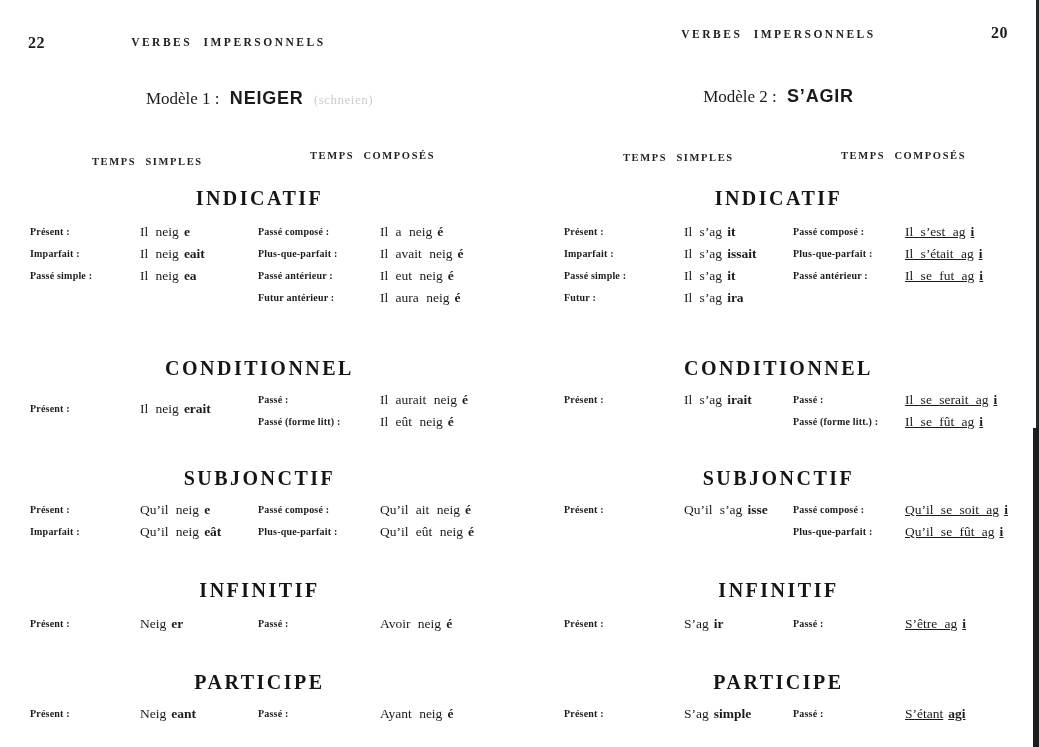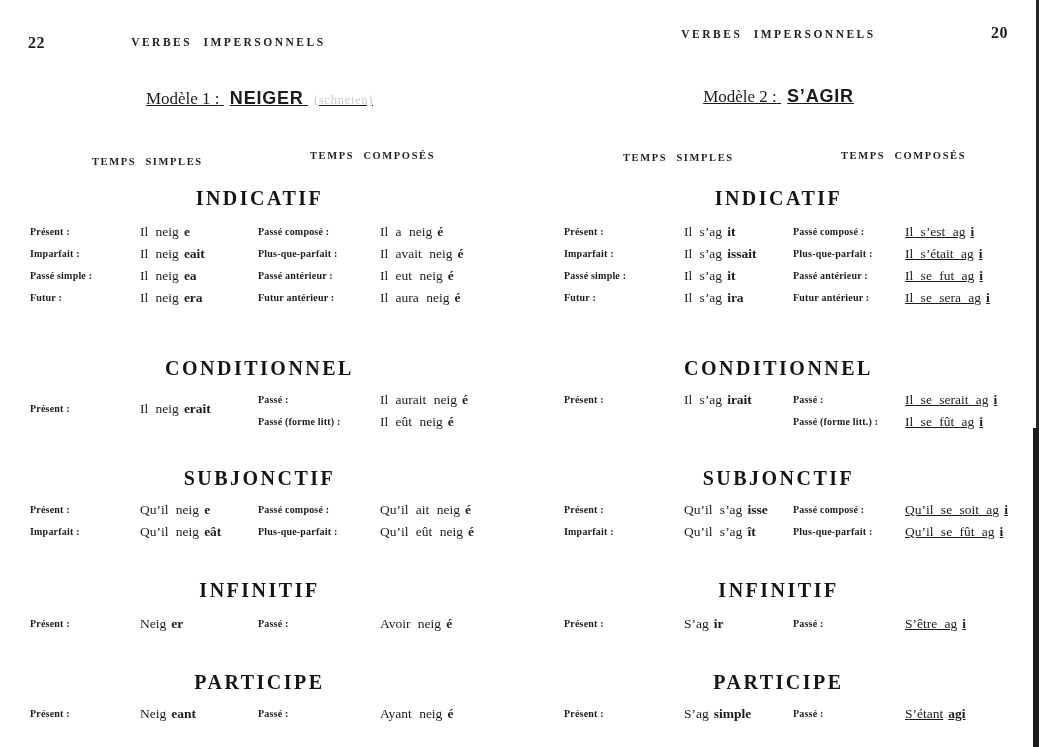--- a/index.html
+++ b/index.html
@@ -19,21 +19,21 @@
   .page-0 .pagenum{left:28px;top:34px;}
   .page-1 .pagenum{right:30px;top:24px;}
   .runhead{
     position:absolute;left:0;width:100%;text-align:center;
     font-size:11.5px;font-weight:bold;letter-spacing:2.5px;word-spacing:6px;
     color:#222;
   }
   .page-0 .runhead{top:36px;width:88%;}
   .page-1 .runhead{top:28px;}
 
-  .model-title{position:absolute;left:0;width:100%;text-align:center;font-size:17px;text-decoration:underline;}
+  .model-title{position:absolute;left:0;width:100%;text-align:center;font-size:17px;}
   .page-0 .model-title{top:88px;}
   .page-1 .model-title{top:86px;}
   .model-title .verb{
     font-family:"Liberation Sans","DejaVu Sans",sans-serif;
     font-weight:bold;font-size:18px;letter-spacing:.8px;margin-left:6px;
   }
   .model-title .verb-note{color:#cdcdcd;font-size:13px;margin-left:6px;letter-spacing:.5px;}
   .model-title .verb-note:empty{display:none;}
 
   .colheads{position:absolute;top:150px;left:0;right:0;height:16px;}
@@ -107,21 +107,20 @@
     </div>
     <div class="sections">
         <div class="section section-0">
           <div class="section-title">INDICATIF</div>
           <div class="sec-body">
             <div class="half half-simple">
               <div class="rowset">
                 <div class="row"><span class="lbl">Présent :</span><span class="val"><span class="stem">Il neig</span><span class="ending">e</span></span></div>
                 <div class="row"><span class="lbl">Imparfait :</span><span class="val"><span class="stem">Il neig</span><span class="ending">eait</span></span></div>
                 <div class="row"><span class="lbl">Passé simple :</span><span class="val"><span class="stem">Il neig</span><span class="ending">ea</span></span></div>
-                <div class="row"><span class="lbl">Futur :</span><span class="val"><span class="stem">Il neig</span><span class="ending">era</span></span></div>
               </div>
             </div>
             <div class="half half-compose">
               <div class="rowset">
                 <div class="row"><span class="lbl">Passé composé :</span><span class="val"><span class="stem">Il a neig</span><span class="ending">é</span></span></div>
                 <div class="row"><span class="lbl">Plus-que-parfait :</span><span class="val"><span class="stem">Il avait neig</span><span class="ending">é</span></span></div>
                 <div class="row"><span class="lbl">Passé antérieur :</span><span class="val"><span class="stem">Il eut neig</span><span class="ending">é</span></span></div>
                 <div class="row"><span class="lbl">Futur antérieur :</span><span class="val"><span class="stem">Il aura neig</span><span class="ending">é</span></span></div>
               </div>
             </div>
@@ -215,21 +214,20 @@
                 <div class="row"><span class="lbl">Imparfait :</span><span class="val"><span class="stem">Il s’ag</span><span class="ending">issait</span></span></div>
                 <div class="row"><span class="lbl">Passé simple :</span><span class="val"><span class="stem">Il s’ag</span><span class="ending">it</span></span></div>
                 <div class="row"><span class="lbl">Futur :</span><span class="val"><span class="stem">Il s’ag</span><span class="ending">ira</span></span></div>
               </div>
             </div>
             <div class="half half-compose">
               <div class="rowset">
                 <div class="row"><span class="lbl">Passé composé :</span><span class="val"><span class="stem">Il s’est ag</span><span class="ending">i</span></span></div>
                 <div class="row"><span class="lbl">Plus-que-parfait :</span><span class="val"><span class="stem">Il s’était ag</span><span class="ending">i</span></span></div>
                 <div class="row"><span class="lbl">Passé antérieur :</span><span class="val"><span class="stem">Il se fut ag</span><span class="ending">i</span></span></div>
-                <div class="row"><span class="lbl">Futur antérieur :</span><span class="val"><span class="stem">Il se sera ag</span><span class="ending">i</span></span></div>
               </div>
             </div>
           </div>
         </div>
         <div class="section section-1">
           <div class="section-title">CONDITIONNEL</div>
           <div class="sec-body">
             <div class="half half-simple">
               <div class="rowset">
                 <div class="row"><span class="lbl">Présent :</span><span class="val"><span class="stem">Il s’ag</span><span class="ending">irait</span></span></div>
@@ -242,21 +240,20 @@
               </div>
             </div>
           </div>
         </div>
         <div class="section section-2">
           <div class="section-title">SUBJONCTIF</div>
           <div class="sec-body">
             <div class="half half-simple">
               <div class="rowset">
                 <div class="row"><span class="lbl">Présent :</span><span class="val"><span class="stem">Qu’il s’ag</span><span class="ending">isse</span></span></div>
-                <div class="row"><span class="lbl">Imparfait :</span><span class="val"><span class="stem">Qu’il s’ag</span><span class="ending">ît</span></span></div>
               </div>
             </div>
             <div class="half half-compose">
               <div class="rowset">
                 <div class="row"><span class="lbl">Passé composé :</span><span class="val"><span class="stem">Qu’il se soit ag</span><span class="ending">i</span></span></div>
                 <div class="row"><span class="lbl">Plus-que-parfait :</span><span class="val"><span class="stem">Qu’il se fût ag</span><span class="ending">i</span></span></div>
               </div>
             </div>
           </div>
         </div>

